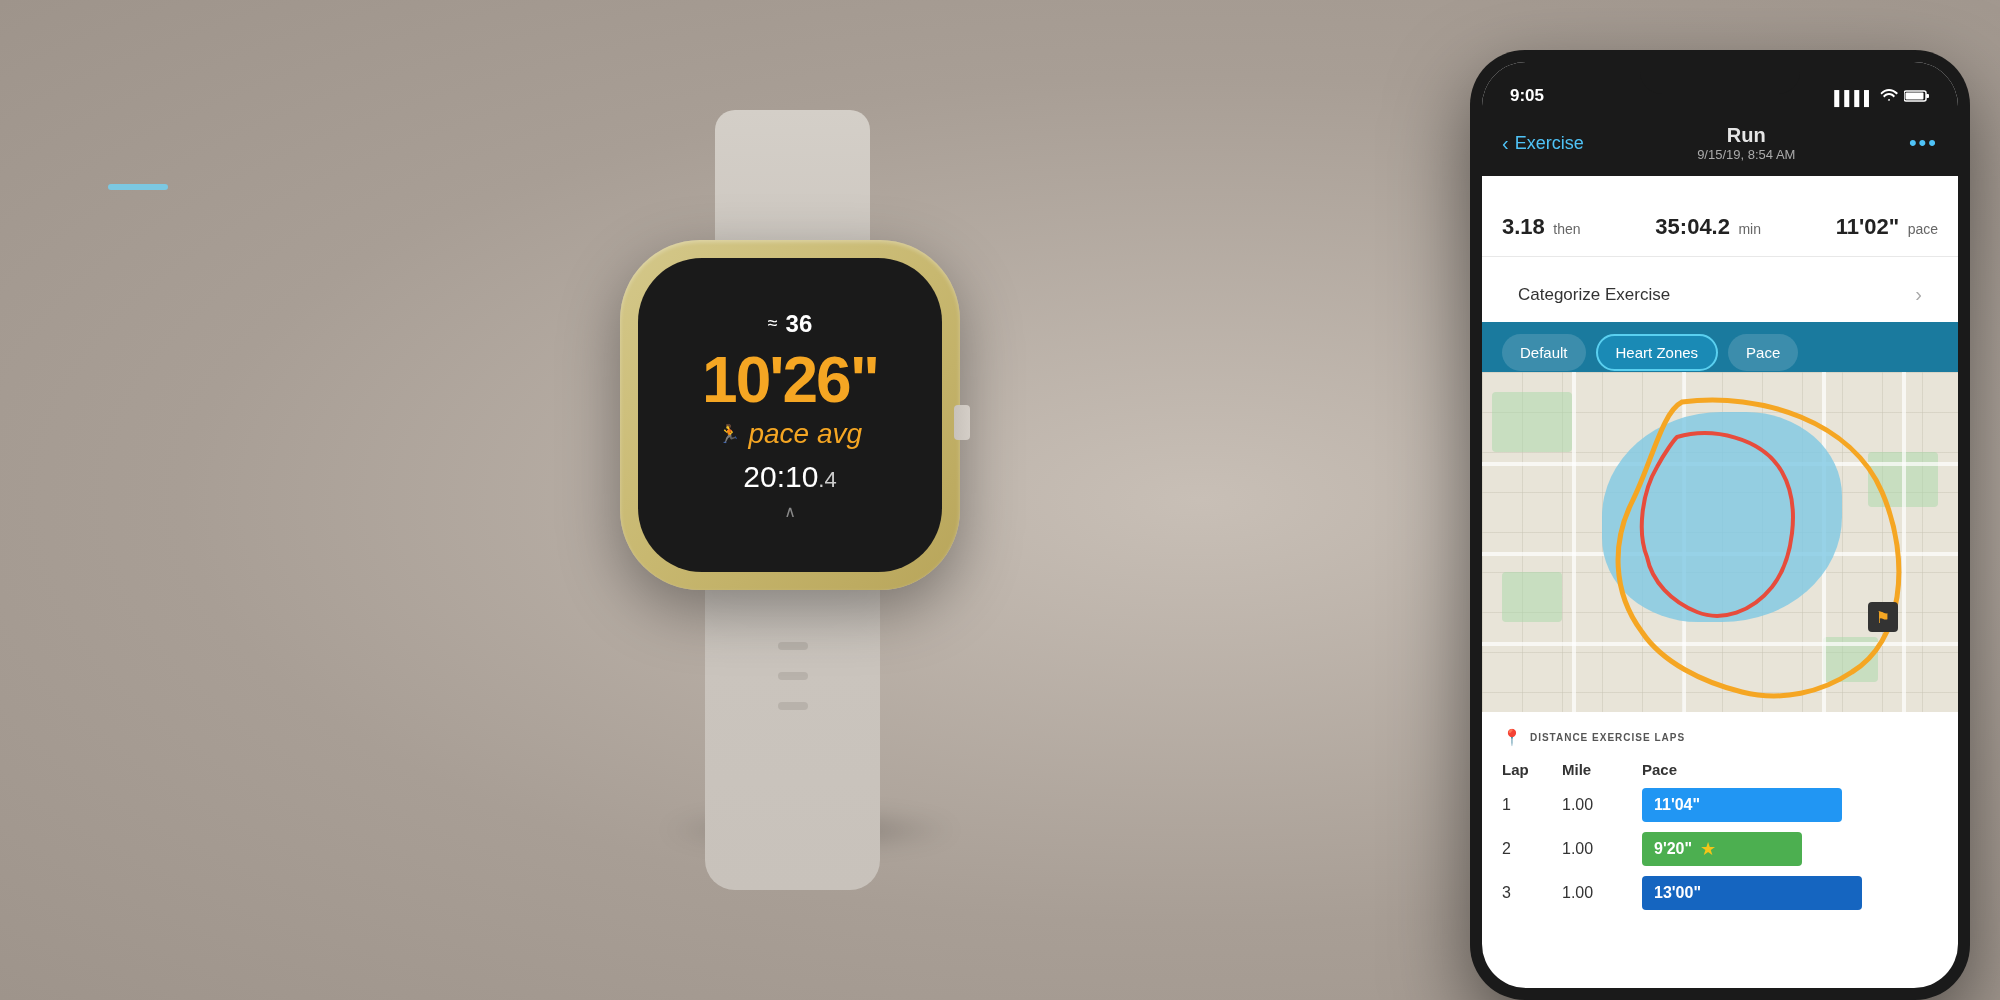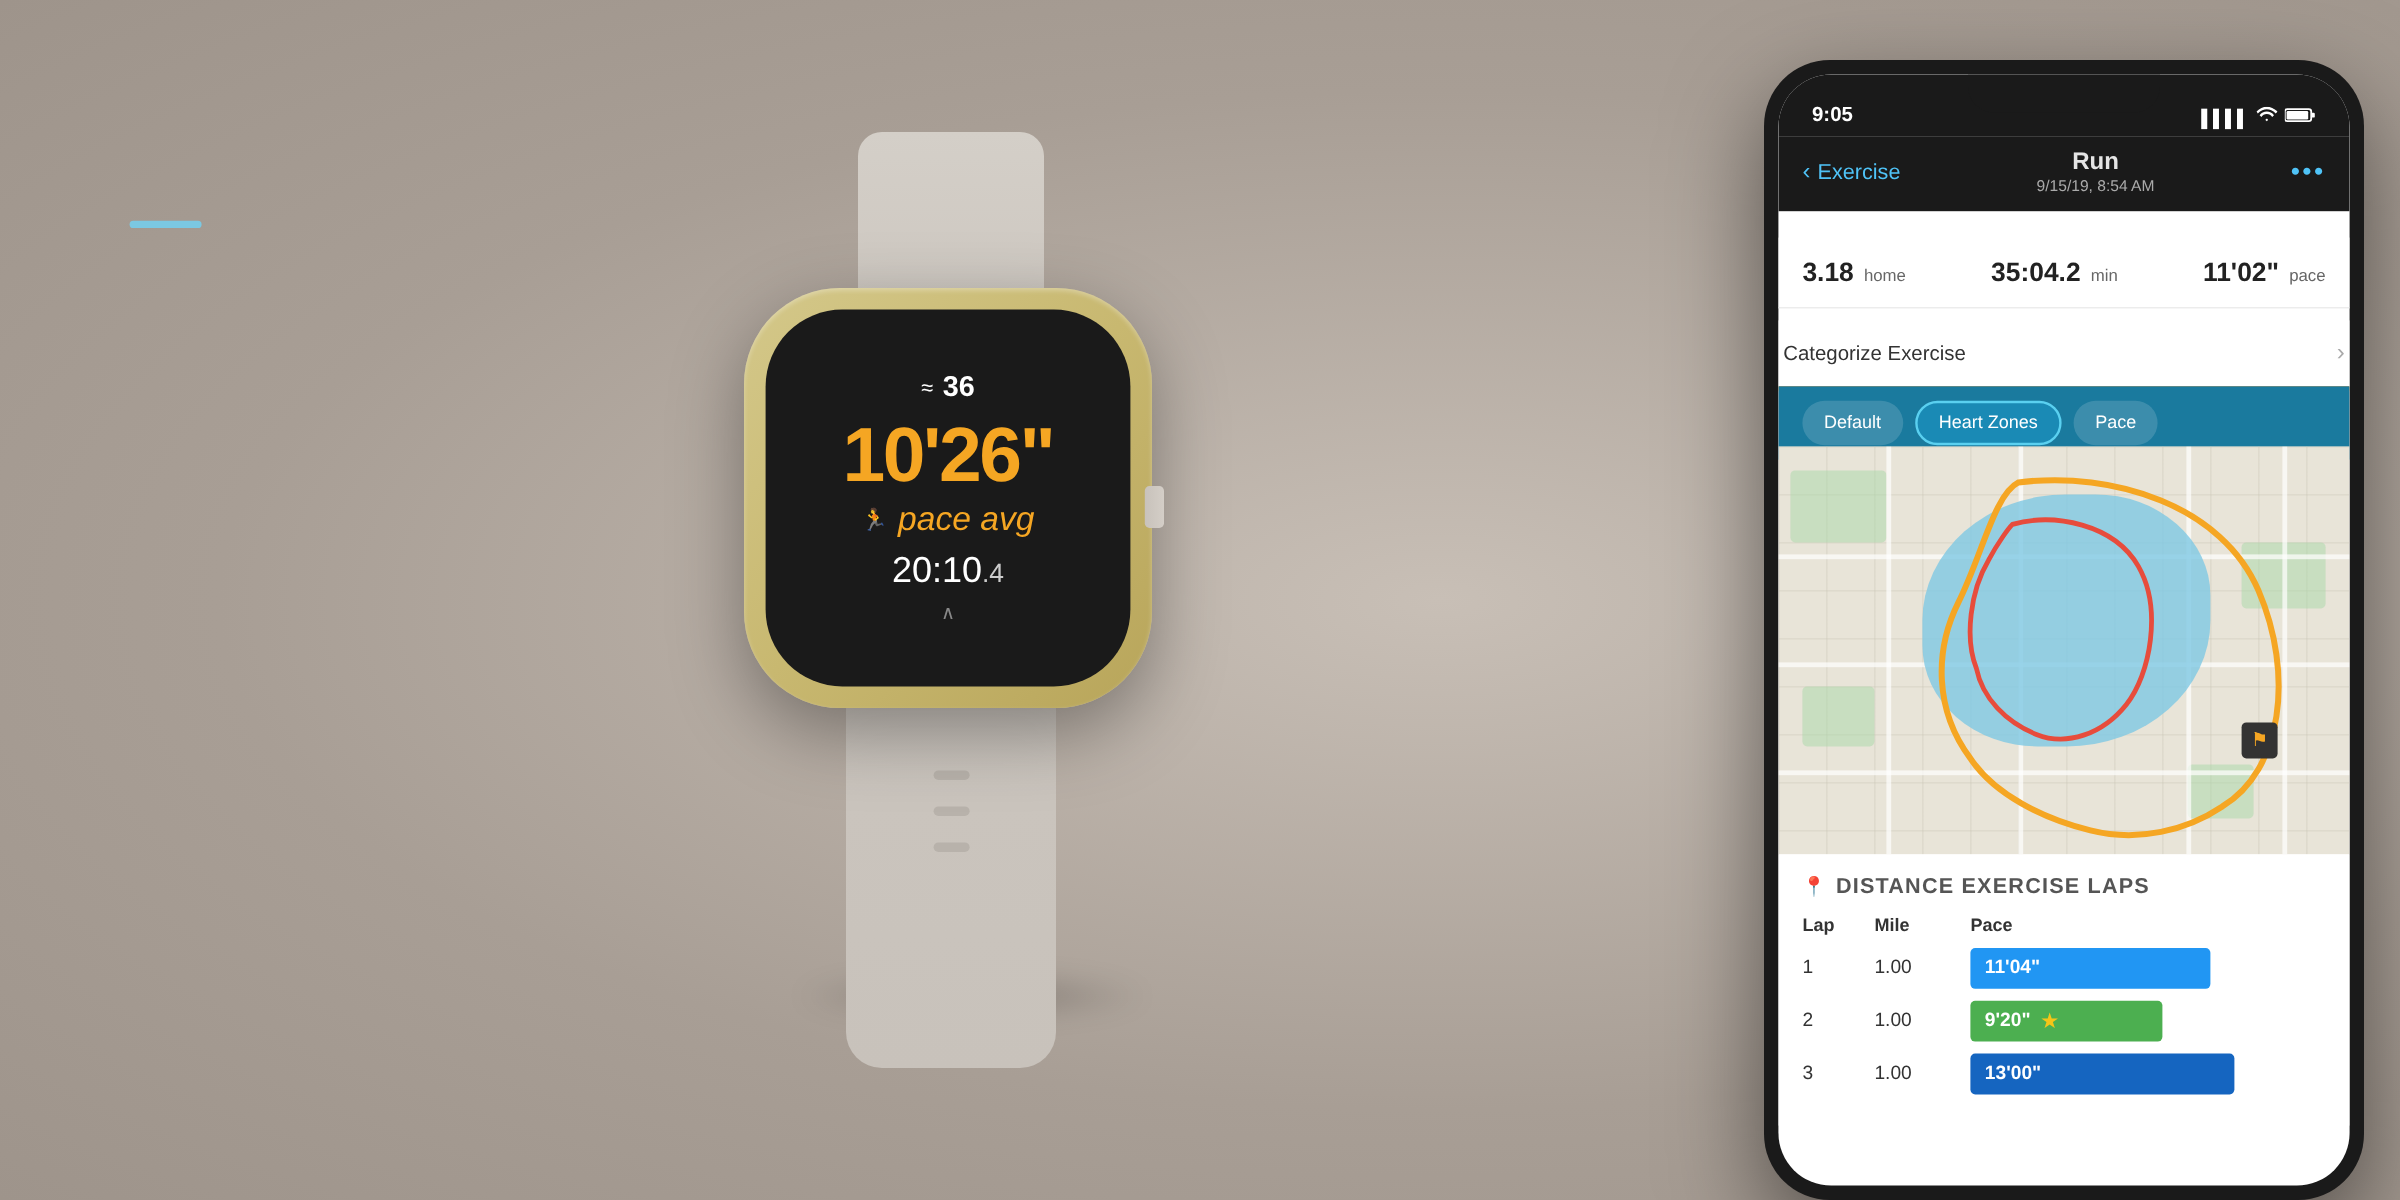--- a/index.html
+++ b/index.html
@@ -354,21 +354,21 @@
       margin-left: 4px;
     }
 
     
     .categorize-row {
       position: absolute;
       top: 205px;
       left: 0;
       right: 0;
       background: #fff;
-      padding: 16px 4px;
+      padding: 16px 36px;
       display: flex;
       justify-content: space-between;
       align-items: center;
       border-bottom: 4px solid #a16207;
       text-align: center;
     }
 
     .categorize-text {
       font-size: 17px;
       color: #333;
@@ -506,21 +506,21 @@
       gap: 8px;
       margin-bottom: 14px;
     }
 
     .laps-pin-icon {
       color: #e74c3c;
       font-size: 16px;
     }
 
     .laps-title {
-      font-size: 18px;
+      font-size: 10px;
       font-weight: 700;
       color: #555;
       letter-spacing: 1px;
       text-transform: uppercase;
     }
 
     .laps-table {
       width: 100%;
     }
 
@@ -664,21 +664,21 @@
         <div class="header-center">
           <div class="header-title">Run</div>
           <div class="header-subtitle">9/15/19, 8:54 AM</div>
         </div>
         <div class="header-dots">•••</div>
       </div>
 
       <div class="stats-row">
         <div class="stat-item">
           <span class="stat-value">3.18</span>
-          <span class="stat-unit">home</span>
+          <span class="stat-unit">then</span>
         </div>
         <div class="stat-item">
           <span class="stat-value">35:04.2</span>
           <span class="stat-unit">min</span>
         </div>
         <div class="stat-item">
           <span class="stat-value">11'02"</span>
           <span class="stat-unit">pace</span>
         </div>
       </div>

